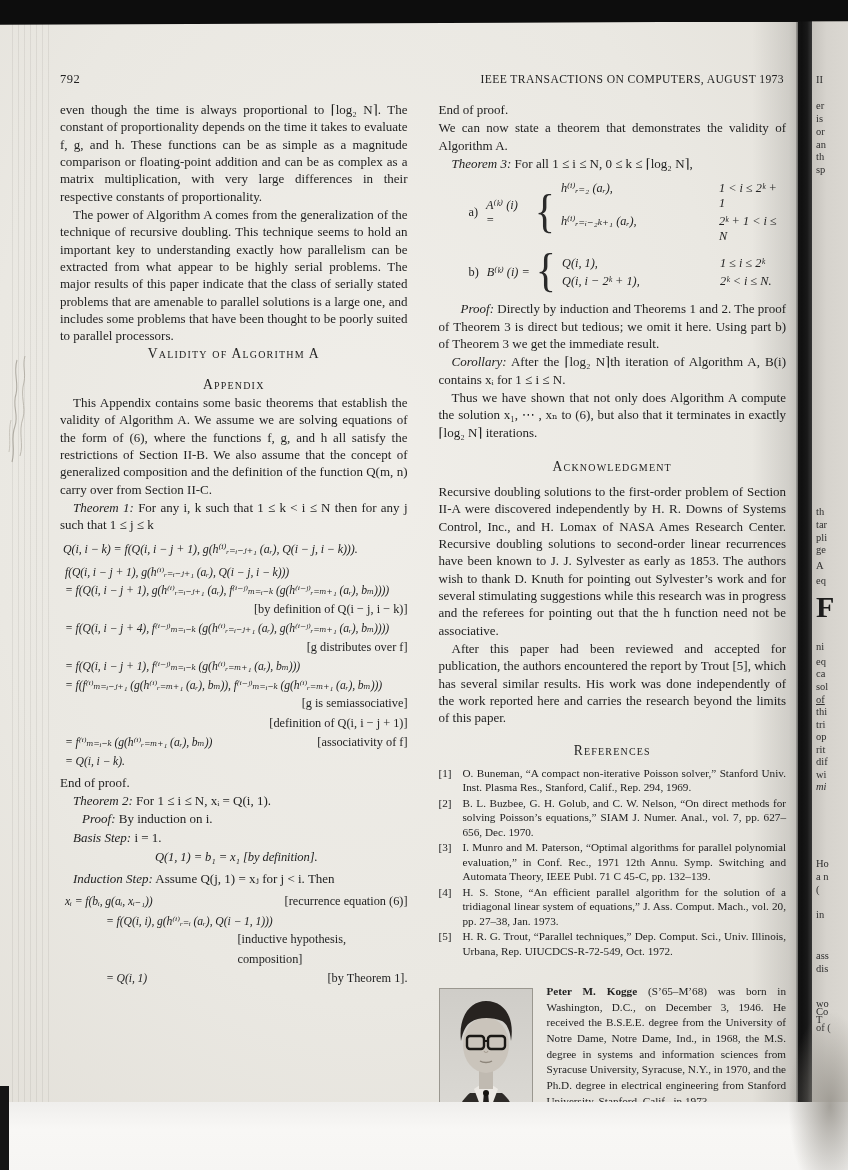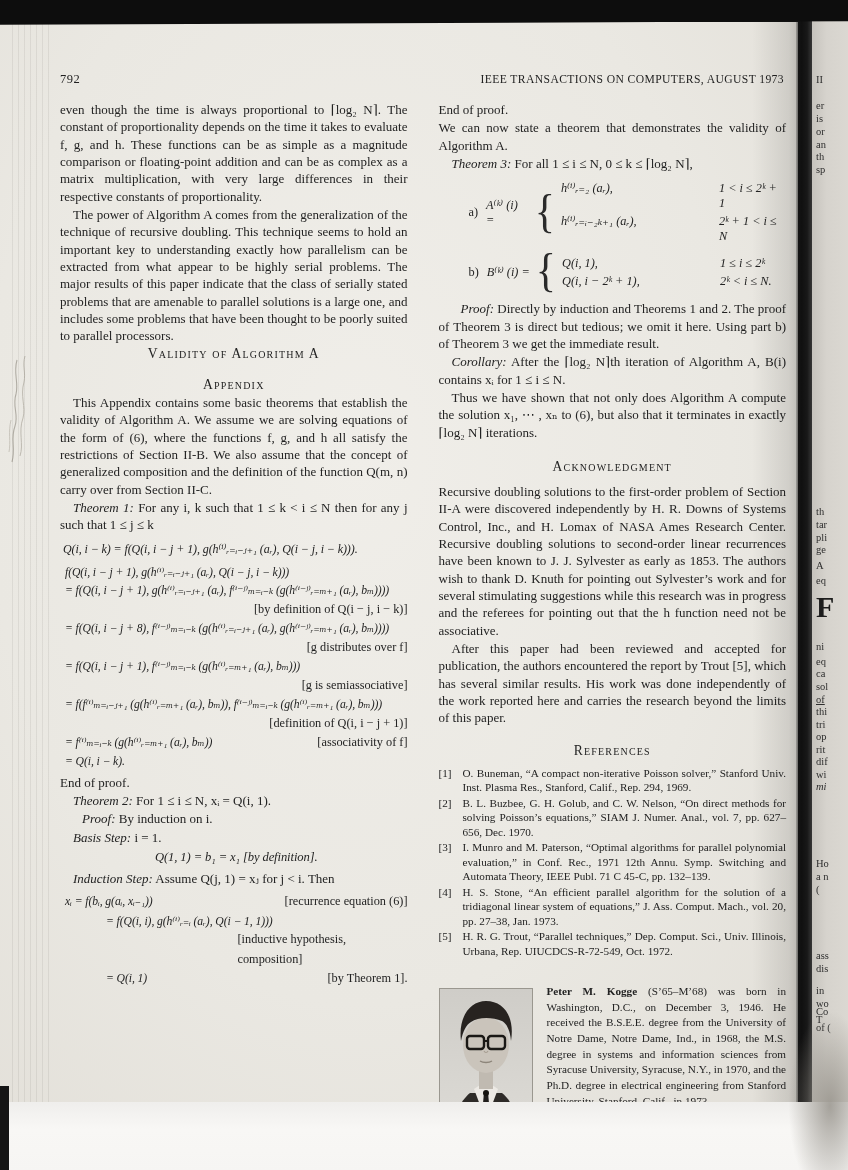--- a/index.html
+++ b/index.html
@@ -135,42 +135,42 @@
               <span class="m-l">= f(Q(i, i − j + 1), g(h⁽ⁱ⁾ᵣ₌ᵢ₋ⱼ₊₁ (aᵣ), f⁽ⁱ⁻ʲ⁾ₘ₌ᵢ₋ₖ (g(h⁽ⁱ⁻ʲ⁾ᵣ₌ₘ₊₁ (aᵣ), bₘ))))</span>
               <span class="m-r"></span>
             </div>
 
             <div class="m-line just">
               <span class="m-l"></span>
               <span class="m-r">[by definition of Q(i − j, i − k)]</span>
             </div>
 
             <div class="m-line eq">
-              <span class="m-l">= f(Q(i, i − j + 8), f⁽ⁱ⁻ʲ⁾ₘ₌ᵢ₋ₖ (g(h⁽ⁱ⁾ᵣ₌ᵢ₋ⱼ₊₁ (aᵣ), g(h⁽ⁱ⁻ʲ⁾ᵣ₌ₘ₊₁ (aᵣ), bₘ))))</span>
+              <span class="m-l">= f(Q(i, i − j + 4), f⁽ⁱ⁻ʲ⁾ₘ₌ᵢ₋ₖ (g(h⁽ⁱ⁾ᵣ₌ᵢ₋ⱼ₊₁ (aᵣ), g(h⁽ⁱ⁻ʲ⁾ᵣ₌ₘ₊₁ (aᵣ), bₘ))))</span>
               <span class="m-r"></span>
             </div>
 
             <div class="m-line just">
               <span class="m-l"></span>
               <span class="m-r">[g distributes over f]</span>
             </div>
 
             <div class="m-line eq">
               <span class="m-l">= f(Q(i, i − j + 1), f⁽ⁱ⁻ʲ⁾ₘ₌ᵢ₋ₖ (g(h⁽ⁱ⁾ᵣ₌ₘ₊₁ (aᵣ), bₘ)))</span>
               <span class="m-r"></span>
             </div>
 
+            <div class="m-line eq">
+              <span class="m-l">= f(f⁽ⁱ⁾ₘ₌ᵢ₋ⱼ₊₁ (g(h⁽ⁱ⁾ᵣ₌ₘ₊₁ (aᵣ), bₘ)), f⁽ⁱ⁻ʲ⁾ₘ₌ᵢ₋ₖ (g(h⁽ⁱ⁾ᵣ₌ₘ₊₁ (aᵣ), bₘ)))</span>
+              <span class="m-r"></span>
+            </div>
+
             <div class="m-line just">
               <span class="m-l"></span>
               <span class="m-r">[g is semiassociative]</span>
-            </div>
-
-            <div class="m-line eq">
-              <span class="m-l">= f(f⁽ⁱ⁾ₘ₌ᵢ₋ⱼ₊₁ (g(h⁽ⁱ⁾ᵣ₌ₘ₊₁ (aᵣ), bₘ)), f⁽ⁱ⁻ʲ⁾ₘ₌ᵢ₋ₖ (g(h⁽ⁱ⁾ᵣ₌ₘ₊₁ (aᵣ), bₘ)))</span>
-              <span class="m-r"></span>
             </div>
 
             <div class="m-line just">
               <span class="m-l"></span>
               <span class="m-r">[definition of Q(i, i − j + 1)]</span>
             </div>
 
             <div class="m-line split">
               <span class="m-l">= f⁽ⁱ⁾ₘ₌ᵢ₋ₖ (g(h⁽ⁱ⁾ᵣ₌ₘ₊₁ (aᵣ), bₘ))</span>
               <span class="m-r">[associativity of f]</span>
@@ -398,21 +398,21 @@
       <span class="frag" style="top: 769px;">wi</span>
 
       <span class="frag" style="top: 781px; font-style: italic;">mi</span>
 
       <span class="frag" style="top: 858px;">Ho</span>
 
       <span class="frag" style="top: 871px;">a n</span>
 
       <span class="frag" style="top: 884px;">(</span>
 
-      <span class="frag" style="top: 985px;">in</span>
+      <span class="frag" style="top: 909px;">in</span>
 
       <span class="frag" style="top: 950px;">ass</span>
 
       <span class="frag" style="top: 963px;">dis</span>
 
       <span class="frag" style="top: 998px;">wo</span>
 
       <span class="frag" style="top: 1006px;">Co</span>
 
       <span class="frag" style="top: 1014px;">T</span>

